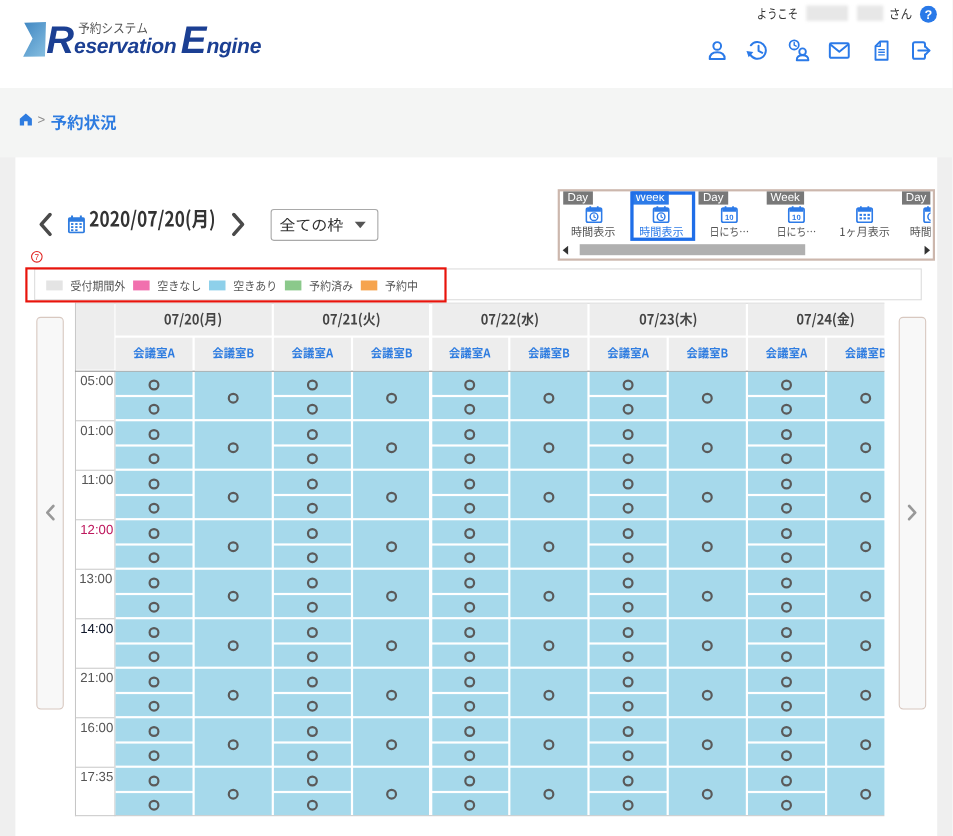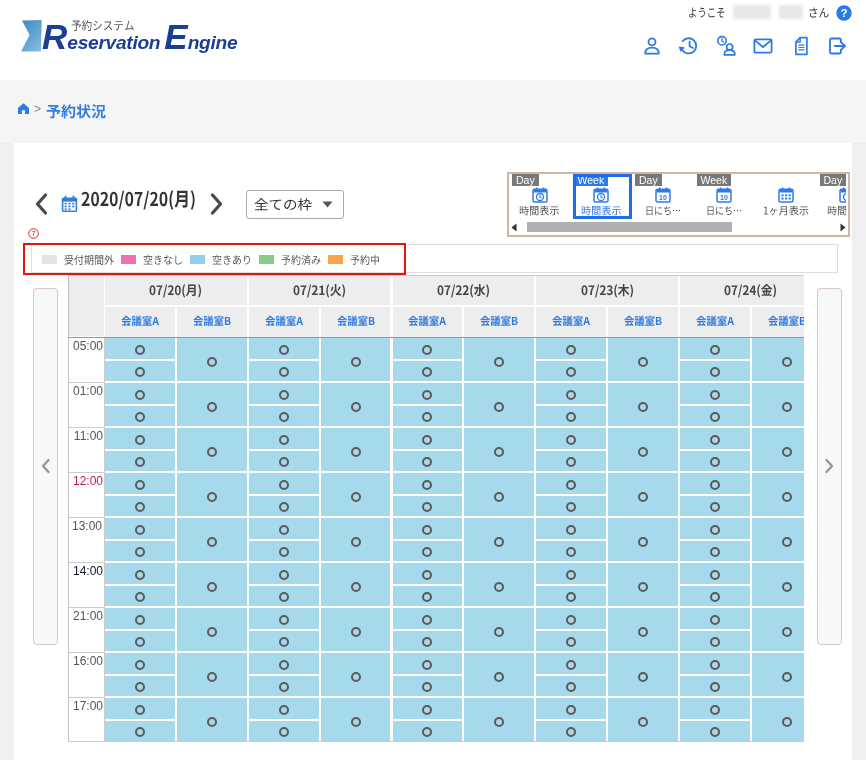--- a/index.html
+++ b/index.html
@@ -356,21 +356,21 @@
 <div class="abs" style="left:4px;top:199px;width:31px;text-align:right;font-size:12px;color:#be185d;">12:00</div>
 <div class="abs" style="left:1px;top:197px;width:34.5px;height:1px;background:#ccc;"></div>
 <div class="abs" style="left:4px;top:244px;width:31px;text-align:left;font-size:12px;color:#555;">13:00</div>
 <div class="abs" style="left:1px;top:242px;width:34.5px;height:1px;background:#ccc;"></div>
 <div class="abs" style="left:4px;top:289px;width:31px;text-align:right;font-size:12px;color:#0f172a;">14:00</div>
 <div class="abs" style="left:1px;top:287px;width:34.5px;height:1px;background:#ccc;"></div>
 <div class="abs" style="left:4px;top:334px;width:31px;text-align:right;font-size:12px;color:#555;">21:00</div>
 <div class="abs" style="left:1px;top:332px;width:34.5px;height:1px;background:#ccc;"></div>
 <div class="abs" style="left:4px;top:379px;width:31px;text-align:right;font-size:12px;color:#555;">16:00</div>
 <div class="abs" style="left:1px;top:377px;width:34.5px;height:1px;background:#ccc;"></div>
-<div class="abs" style="left:4px;top:424px;width:31px;text-align:right;font-size:12px;color:#555;">17:00</div>
+<div class="abs" style="left:4px;top:424px;width:31px;text-align:right;font-size:12px;color:#555;">17:35</div>
 <div class="abs" style="left:1px;top:422px;width:34.5px;height:1px;background:#ccc;"></div>
 <div class="abs" style="left:37px;top:63px;width:69.9px;height:20.5px;background:#a6d9eb;"></div>
 <div class="abs" style="left:37px;top:85.5px;width:69.9px;height:20.5px;background:#a6d9eb;"></div>
 <div class="ring" style="left:67px;top:70px;"></div>
 <div class="ring" style="left:67px;top:91.7px;"></div>
 <div class="abs" style="left:37px;top:108px;width:69.9px;height:20.5px;background:#a6d9eb;"></div>
 <div class="abs" style="left:37px;top:130.5px;width:69.9px;height:20.5px;background:#a6d9eb;"></div>
 <div class="ring" style="left:67px;top:115px;"></div>
 <div class="ring" style="left:67px;top:136.7px;"></div>
 <div class="abs" style="left:37px;top:153px;width:69.9px;height:20.5px;background:#a6d9eb;"></div>

